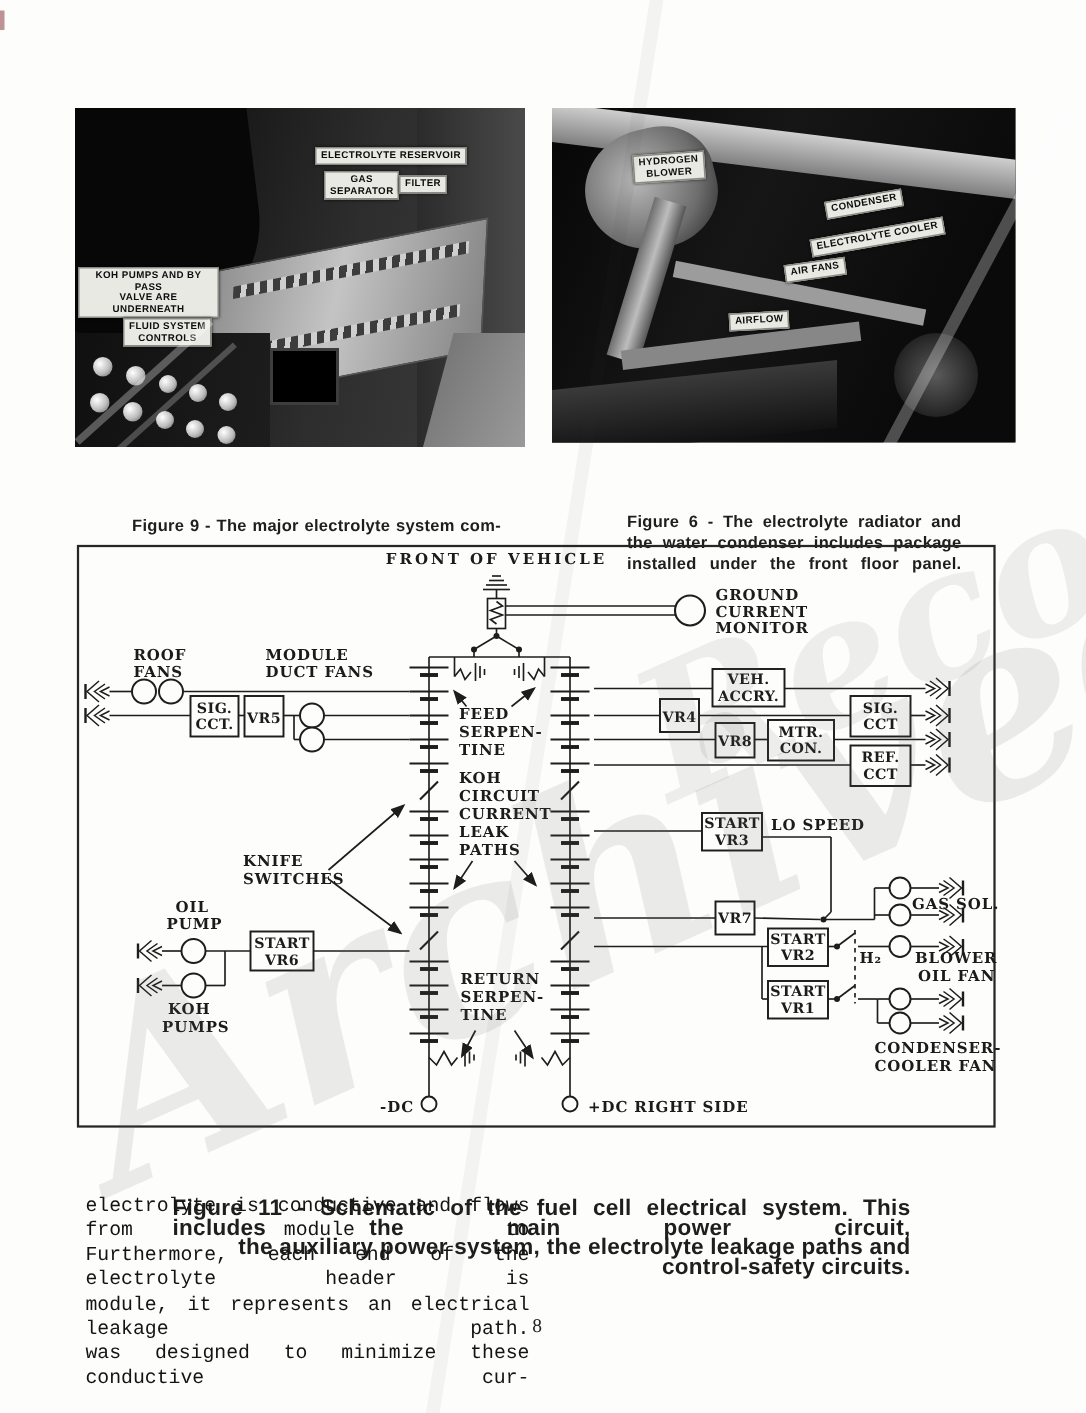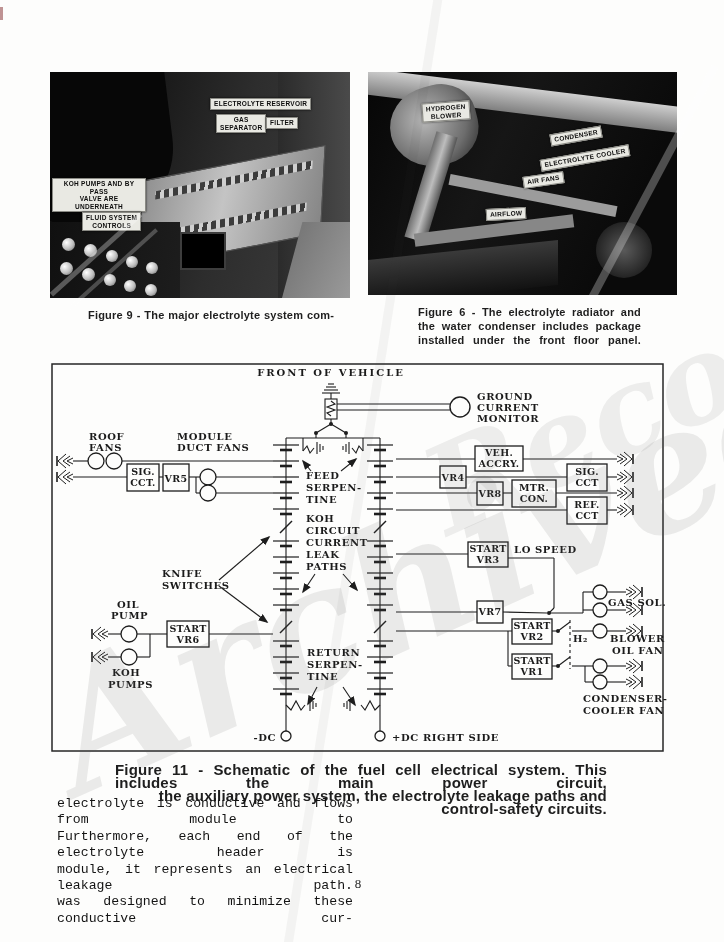--- a/index.html
+++ b/index.html
@@ -7,21 +7,21 @@
         font-family:"Liberation Serif",serif;color:#151515;}
   
   .photo{position:absolute;overflow:hidden;background:#141414;}
   .ph{position:absolute;}
   .plabel{position:absolute;background:#e9e9e3;color:#0d0d0d;border:1px solid #8a8a84;
           font-family:"Liberation Sans",sans-serif;font-weight:bold;font-size:6.5px;
           line-height:7.6px;letter-spacing:.3px;padding:1px 3px;text-align:center;
           white-space:pre-line;box-shadow:0 0 2px rgba(0,0,0,.8);z-index:4;}
   
   .caption{position:absolute;font-family:"Liberation Sans",sans-serif;font-weight:bold;
-           color:#1e1e1e;}
+           color:#1e1e1e;margin-top:36px;}
   .cap-sm{font-size:11px;line-height:14px;letter-spacing:.2px;}
   .cap-fig11{font-size:15px;line-height:13px;letter-spacing:.2px;}
   .jline{text-align:justify;text-align-last:justify;}
   .nline{text-align:right;}
   
   .bodycol{position:absolute;font-size:13.2px;line-height:16.4px;color:#141414;}
   .bodycol .jline{text-align:justify;text-align-last:justify;font-family:Liberation Mono, monospace;}
   .pagenum{position:absolute;left:0;top:876px;width:716px;text-align:center;
            font-size:13px;color:#222;}
   

